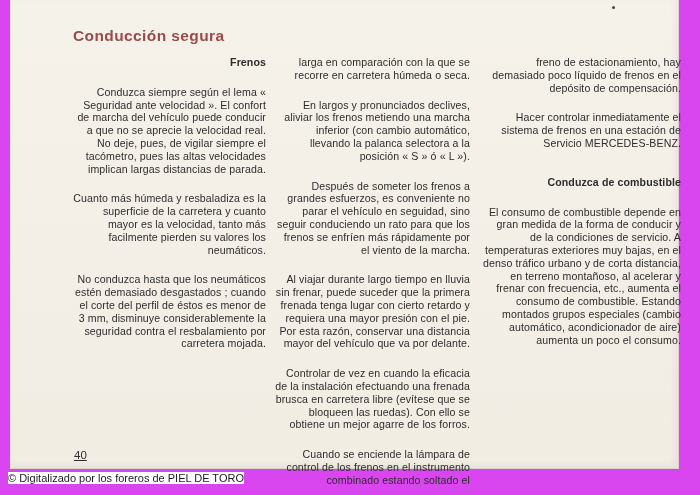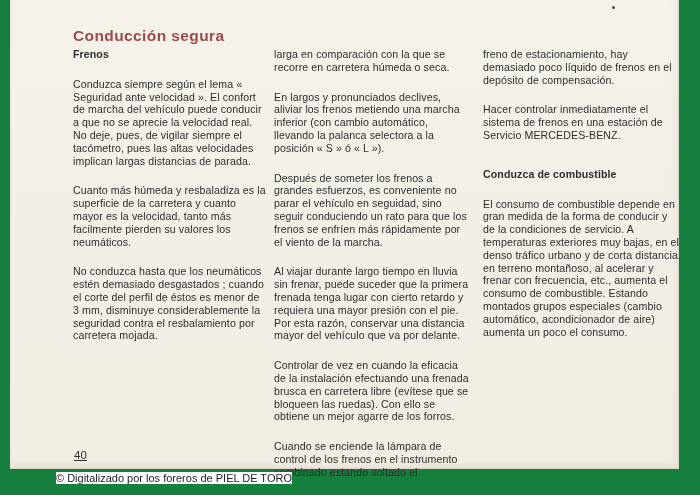--- a/index.html
+++ b/index.html
@@ -8,21 +8,21 @@
     width: 700px;
     height: 495px;
     background: #ffffff;
     font-family: "Liberation Sans", "DejaVu Sans", sans-serif;
     overflow: hidden;
   }
   .scan {
     position: relative;
     width: 700px;
     height: 495px;
-    background: #15803d;
+    background: #d946ef;
   }
   .page {
     position: absolute;
     left: 10px;
     top: 0;
     width: 667px;
     height: 468px;
     background: linear-gradient(180deg, #f5f2ea 0%, #f3efe6 60%, #f1ede3 100%);
     border-left: 1px solid #e7e3d7;
     border-right: 1px solid #d9d4c6;
@@ -33,25 +33,26 @@
     position: absolute;
     left: 62px;
     top: 27px;
     font-size: 15.5px;
     font-weight: bold;
     letter-spacing: 0.4px;
     color: #9d4a4b;
   }
   .col {
     position: absolute;
-    top: 48px;
+    top: 56px;
     font-size: 10.6px;
     line-height: 12.8px;
     color: #2d2d2d;
     letter-spacing: 0.1px;
+    text-align: right;
   }
   .col-1 { left: 62px;  width: 193px; }
   .col-2 { left: 263px; width: 196px; }
   .col-3 { left: 472px; width: 198px; }
   .para { margin: 0 0 0 0; }
   .para + .para, .heading + .para { margin-top: 17px; }
   .heading {
     font-weight: bold;
     margin: 0;
   }
@@ -74,21 +75,20 @@
     border-radius: 50%;
     background: #4a4a42;
   }
   .credit {
     position: absolute;
     left: 8px;
     top: 472px;
     font-size: 11px;
     color: #1c1c1c;
     background: #ffffff;
-    margin-left: 48px;
   }
 </style>
 </head>
 <body>
 
 <div class="scan">
   <div class="page">
     <div class="page-title" style="color: rgb(157, 74, 75);">Conducción segura</div>
 
     <div class="col col-1">

